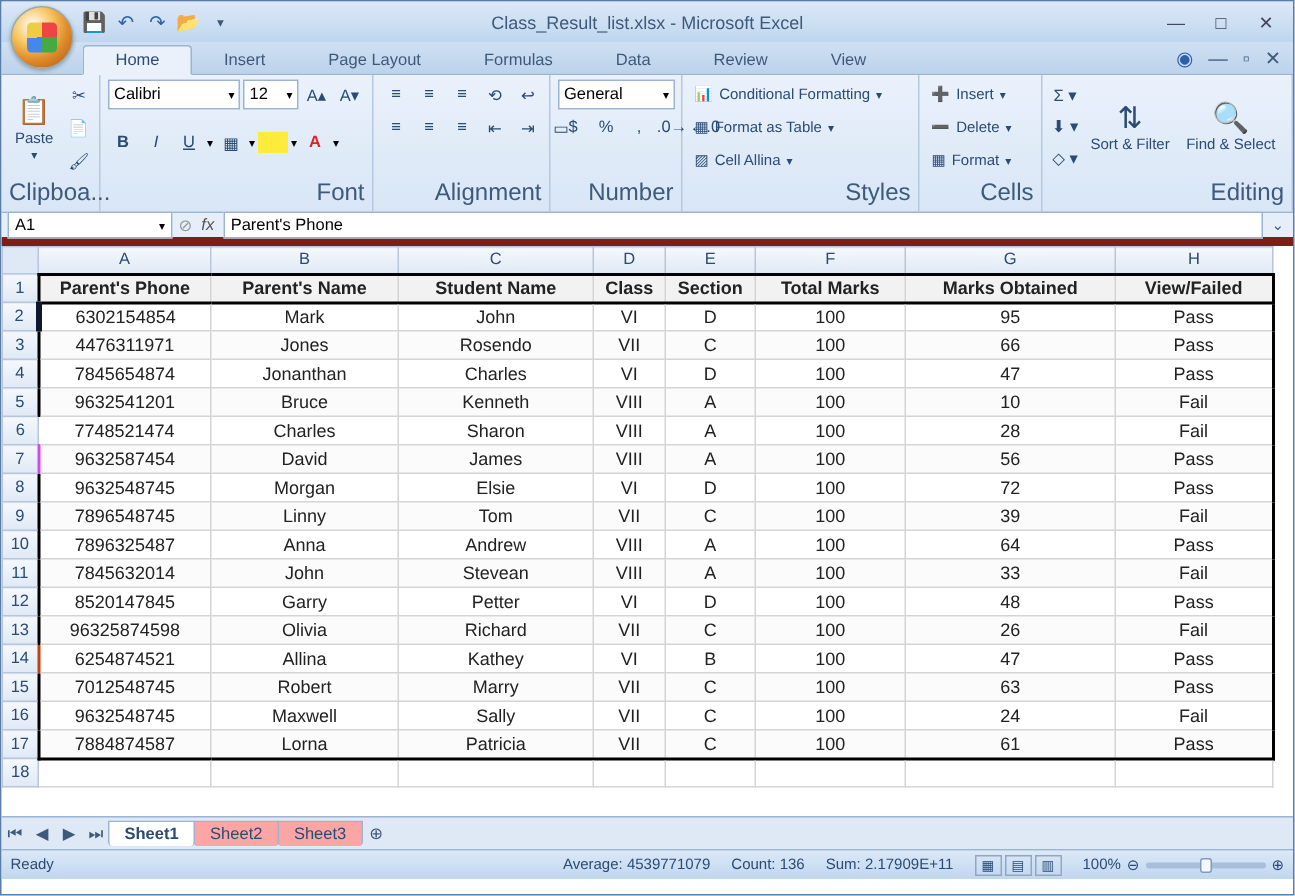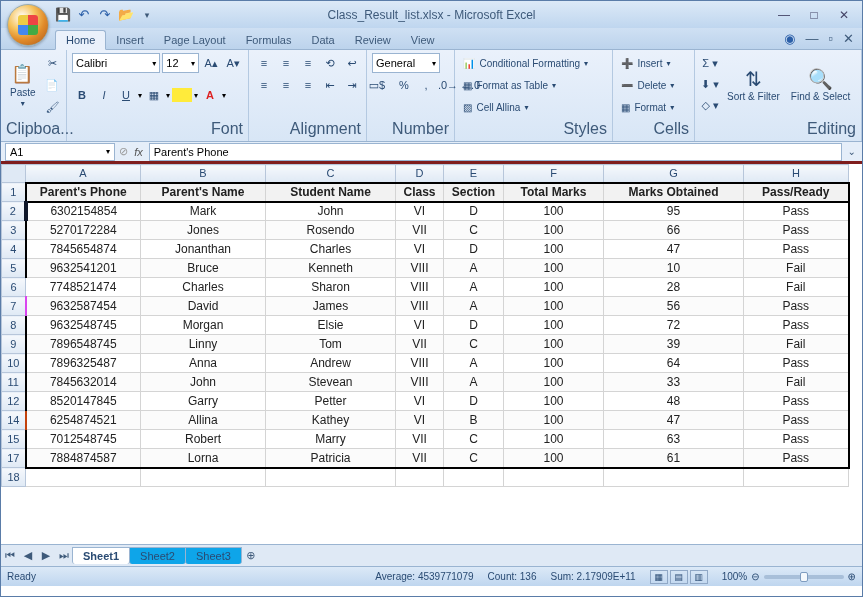--- a/index.html
+++ b/index.html
@@ -10,61 +10,61 @@
 .office-btn { width: 42px; height: 42px; border-radius: 50%; background: radial-gradient(circle at 35% 30%, #fff, #f6c560 35%, #e18b2a 60%, #a85418); position: absolute; top: 3px; left: 6px; border: 1px solid #9aa; box-shadow: 0 1px 3px rgba(0,0,0,.3); z-index: 10; display:flex; align-items:center; justify-content:center; }
 .office-btn span { display:block; width:20px; height:20px; background: conic-gradient(#e44 0 25%, #4a4 0 50%, #48e 0 75%, #ec4 0 100%); border-radius:3px; }
 .qat { margin-left: 54px; display: flex; gap: 5px; align-items: center; }
 .qat-ico { width: 16px; height: 16px; display:flex; align-items:center; justify-content:center; font-size:13px; }
 .title-text { position:absolute; left:50%; transform:translateX(-50%); font-size:12px; color:#3e5a7a; }
 .win-controls { position:absolute; right:4px; display:flex; gap:2px; }
 .win-btn { width:28px; height:18px; display:flex; align-items:center; justify-content:center; font-size:12px; color:#446; }
 
 
 .tabstrip { height:22px; background:linear-gradient(#cfe0f3,#bcd3ec); display:flex; align-items:flex-end; padding-left:54px; border-bottom:1px solid #9ab4d1; position:relative; }
-.tab { padding:3px 10px 3px; font-size:11px; color:#3e5a7a; cursor:default; }
+.tab { padding:3px 21px 3px; font-size:11px; color:#3e5a7a; cursor:default; }
 .tab.active { background:#eaf1fb; border:1px solid #9ab4d1; border-bottom:1px solid #eaf1fb; border-radius:3px 3px 0 0; color:#2a4b73; font-weight:500; margin-bottom:-1px; }
 .tabstrip-right { position:absolute; right:8px; bottom:3px; display:flex; gap:10px; }
 .tabstrip-right span { font-size:13px; color:#3e5a7a; }
 
 
 .ribbon { height:92px; background:linear-gradient(#eaf1fb,#d8e6f6); border-bottom:1px solid #9ab4d1; display:flex; }
 .rgroup { border-right:1px solid #b4c9e1; padding:3px 5px 2px; display:flex; flex-direction:column; justify-content:space-between; position:relative; }
 .rgroup-label { font-size:16px; color:#3e5a7a; text-align:right; padding-bottom:1px; }
 .rgroup-body { display:flex; gap:3px; }
 .bigbtn { display:flex; flex-direction:column; align-items:center; justify-content:center; padding:2px 4px; font-size:10px; color:#2a4b73; gap:1px; }
 .bigbtn .ico { width:24px; height:24px; display:flex; align-items:center; justify-content:center; font-size:18px; }
 .smallrow { display:flex; gap:2px; align-items:center; height:20px; }
 .smallbtn { min-width:20px; height:20px; display:flex; align-items:center; justify-content:center; font-size:11px; color:#2a4b73; border:1px solid transparent; }
 .combo { height:20px; border:1px solid #9ab4d1; background:#fff; font-size:11px; padding:0 3px; display:flex; align-items:center; justify-content:space-between; }
 .rcol { display:flex; flex-direction:column; gap:2px; }
 .menuitm { display:flex; align-items:center; gap:4px; font-size:10px; color:#2a4b73; height:20px; padding:0 3px; white-space:nowrap; }
 
 
-.fbar { height:22px; background:#e5eef9; border-bottom:3px solid #7f1d1d; display:flex; align-items:center; }
+.fbar { height:22px; background:#e5eef9; border-bottom:6px solid #7f1d1d; display:flex; align-items:center; }
 .namebox { width:110px; height:18px; border:1px solid #9ab4d1; background:#fff; font-size:11px; display:flex; align-items:center; justify-content:space-between; padding:0 4px; margin-left:4px; }
 .fx-area { display:flex; align-items:center; flex:1; margin-left:4px; }
 .fx-lbl { font-style:italic; font-size:11px; color:#555; margin:0 6px; }
 .fx-input { flex:1; height:18px; border:1px solid #9ab4d1; background:#fff; font-size:11px; padding:0 4px; display:flex; align-items:center; }
 
 
 .sheet-wrap { height:380px; overflow:auto; position:relative; background:#fff; }
 table.sheet { border-collapse:collapse; table-layout:fixed; }
 .sheet th.col-h { background:linear-gradient(#f5f8fc,#dfe9f5); border:1px solid #b7c6da; font-size:11px; font-weight:normal; color:#2a4b73; height:18px; text-align:center; }
 .sheet th.row-h { background:linear-gradient(#f5f8fc,#dfe9f5); border:1px solid #b7c6da; font-size:11px; font-weight:normal; color:#2a4b73; width:24px; text-align:center; }
 .sheet th.corner { background:#dfe9f5; border:1px solid #b7c6da; width:24px; }
 .sheet td { border:1px solid #d4d4d4; font-size:12px; height:19px; padding:0 4px; text-align:center; color:#222; }
 .sheet tr.hdr td { font-weight:bold; background:#f2f2f2; border-top:2px solid #000; border-bottom:2px solid #000; }
 .sheet tr.data:nth-child(even) td { background:#fbfbfb; }
 .pass { color:#1a9e1a; }
 .fail { color:#d22; }
 
 
 .sheets { height:22px; background:#dfe9f5; border-top:1px solid #9ab4d1; display:flex; align-items:center; font-size:11px; }
 .sheets .navbtn { width:18px; height:18px; display:flex; align-items:center; justify-content:center; color:#3e5a7a; }
-.stab { padding:2px 10px; background:#0ea5e9; border:1px solid #9ab4d1; border-bottom:none; border-radius:0 0 3px 3px; margin-left:-1px; color:#2a4b73; }
+.stab { padding:2px 10px; background:#fca5a5; border:1px solid #9ab4d1; border-bottom:none; border-radius:0 0 3px 3px; margin-left:-1px; color:#2a4b73; }
 .stab.active { background:#fff; font-weight:bold; }
 
 
 .status { height:20px; background:linear-gradient(#dce9f7,#bfd6ef); border-top:1px solid #9ab4d1; display:flex; align-items:center; font-size:10px; color:#2a4b73; padding:0 6px; justify-content:space-between; }
 .status .sgroup { display:flex; gap:14px; align-items:center; }
 .zoom { display:flex; align-items:center; gap:4px; }
 .zoomslider { width:80px; height:4px; background:#a8bfd9; position:relative; border-radius:2px; }
 .zoomslider .thumb { position:absolute; left:50%; top:-3px; width:8px; height:10px; background:#f4f8fc; border:1px solid #7e9cc0; border-radius:2px; transform:translateX(-50%); }
 .viewbtn { width:18px; height:14px; border:1px solid #90a8c6; display:flex; align-items:center; justify-content:center; font-size:9px; }
 </style>
@@ -169,21 +169,21 @@
         <span class="smallbtn">⇤</span>
         <span class="smallbtn">⇥</span>
         <span class="smallbtn">▭</span>
       </div>
     </div>
     <div class="rgroup-label">Alignment</div>
   </div>
 
   <div class="rgroup" style="width:88px">
     <div class="rcol">
-      <div class="combo" style="width:68px">
+      <div class="combo" style="width:78px">
           <span>General</span>
           <span style="font-size:8px">▾</span>
         </div>
       <div class="smallrow">
         <span class="smallbtn">$</span>
         <span class="smallbtn">%</span>
         <span class="smallbtn">,</span>
         <span class="smallbtn">.0→</span>
         <span class="smallbtn">←.0</span>
       </div>
@@ -284,36 +284,36 @@
         </tr>
         <tr class="hdr">
           <th class="row-h">1</th>
           <td style="border-left:2px solid #000">Parent's Phone</td>
           <td>Parent's Name</td>
           <td>Student Name</td>
           <td>Class</td>
           <td>Section</td>
           <td>Total Marks</td>
           <td>Marks Obtained</td>
-          <td style="border-right:2px solid #000">Pass/Ready</td>
+          <td style="border-right:2px solid #000">View/Failed</td>
         </tr>
         <tr class="data">
           <th class="row-h">2</th>
           <td class="" style="border-left:4px solid #0f172a">6302154854</td>
           <td class="">Mark</td>
           <td class="">John</td>
           <td class="">VI</td>
           <td class="">D</td>
           <td class="">100</td>
           <td class="">95</td>
           <td class="pass" style="border-right:2px solid #000">Pass</td>
         </tr>
         <tr class="data">
           <th class="row-h">3</th>
-          <td class="" style="border-left:2px solid #000">5270172284</td>
+          <td class="" style="border-left:2px solid #000">4476311971</td>
           <td class="">Jones</td>
           <td class="">Rosendo</td>
           <td class="">VII</td>
           <td class="">C</td>
           <td class="">100</td>
           <td class="">66</td>
           <td class="pass" style="border-right:2px solid #000">Pass</td>
         </tr>
         <tr class="data">
           <th class="row-h">4</th>
@@ -408,40 +408,62 @@
           <td class="" style="border-left:2px solid #000">8520147845</td>
           <td class="">Garry</td>
           <td class="">Petter</td>
           <td class="">VI</td>
           <td class="">D</td>
           <td class="">100</td>
           <td class="">48</td>
           <td class="pass" style="border-right:2px solid #000">Pass</td>
         </tr>
         <tr class="data">
+          <th class="row-h">13</th>
+          <td class="" style="border-left:2px solid #000">96325874598</td>
+          <td class="">Olivia</td>
+          <td class="">Richard</td>
+          <td class="">VII</td>
+          <td class="">C</td>
+          <td class="">100</td>
+          <td class="">26</td>
+          <td class="fail" style="border-right:2px solid #000">Fail</td>
+        </tr>
+        <tr class="data">
           <th class="row-h">14</th>
           <td class="" style="border-left:2px solid #c2410c">6254874521</td>
           <td class="">Allina</td>
           <td class="">Kathey</td>
           <td class="">VI</td>
           <td class="">B</td>
           <td class="">100</td>
           <td class="">47</td>
           <td class="pass" style="border-right:2px solid #000">Pass</td>
         </tr>
         <tr class="data">
           <th class="row-h">15</th>
           <td class="" style="border-left:2px solid #000">7012548745</td>
           <td class="">Robert</td>
           <td class="">Marry</td>
           <td class="">VII</td>
           <td class="">C</td>
           <td class="">100</td>
           <td class="">63</td>
           <td class="pass" style="border-right:2px solid #000">Pass</td>
+        </tr>
+        <tr class="data">
+          <th class="row-h">16</th>
+          <td class="" style="border-left:2px solid #000">9632548745</td>
+          <td class="">Maxwell</td>
+          <td class="">Sally</td>
+          <td class="">VII</td>
+          <td class="">C</td>
+          <td class="">100</td>
+          <td class="">24</td>
+          <td class="fail" style="border-right:2px solid #000">Fail</td>
         </tr>
         <tr class="data">
           <th class="row-h">17</th>
           <td class="" style="border-left:2px solid #000;border-bottom:2px solid #000">7884874587</td>
           <td class="" style="border-bottom:2px solid #000">Lorna</td>
           <td class="" style="border-bottom:2px solid #000">Patricia</td>
           <td class="" style="border-bottom:2px solid #000">VII</td>
           <td class="" style="border-bottom:2px solid #000">C</td>
           <td class="" style="border-bottom:2px solid #000">100</td>
           <td class="" style="border-bottom:2px solid #000">61</td>

